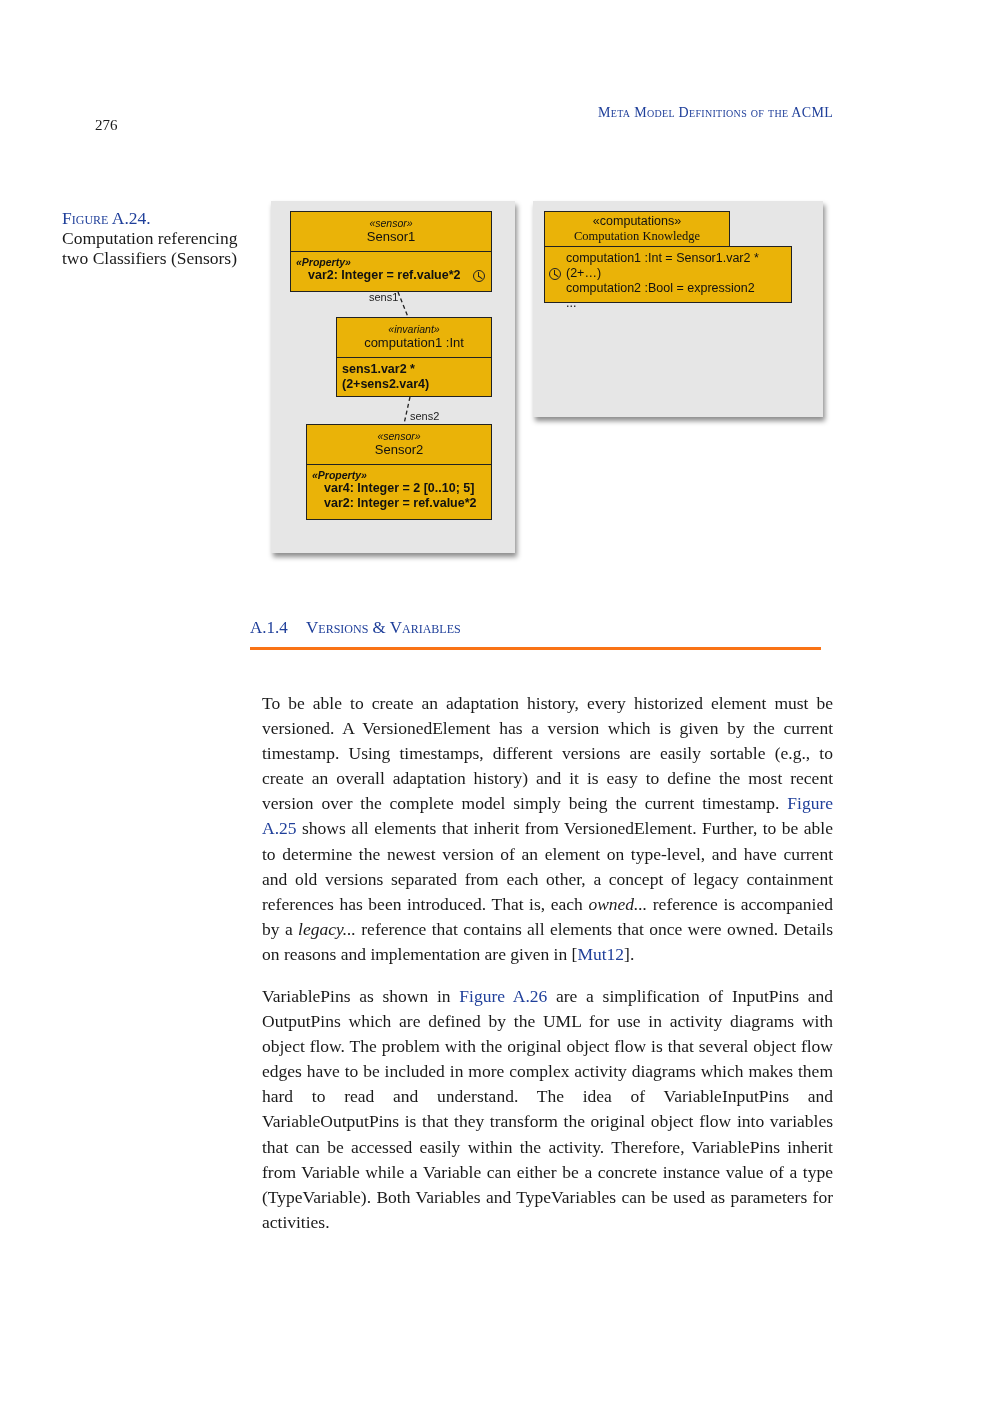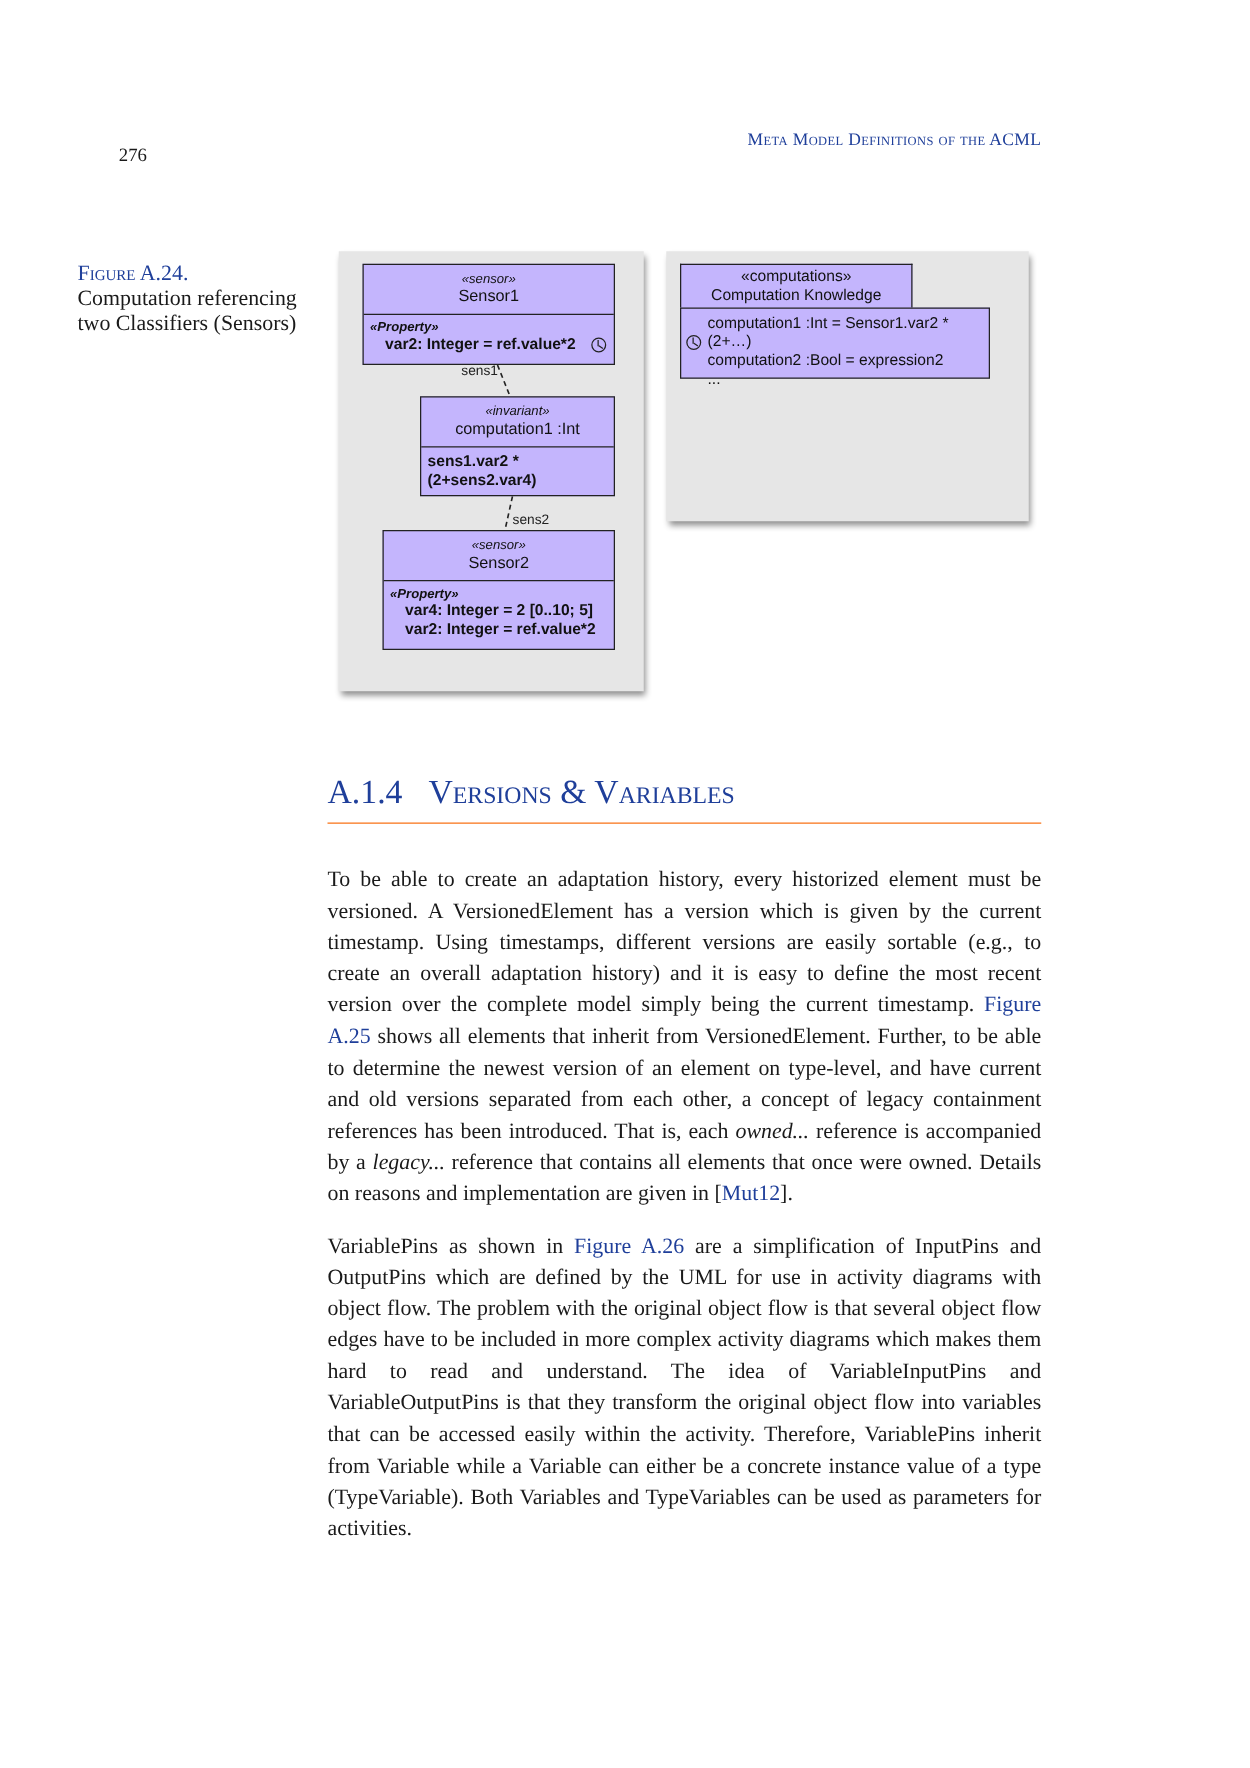--- a/index.html
+++ b/index.html
@@ -10,38 +10,38 @@
   .running-header { position: absolute; right: 167px; top: 105px; font-size: 14px; color: #1f3f9a;
                     font-variant: small-caps; letter-spacing: 0.3px; }
   .caption { position: absolute; left: 62px; top: 208px; width: 190px; font-size: 17.5px; line-height: 20px; }
   .caption .fig-label { color: #1f3f9a; font-variant: small-caps; display: block; }
   .caption .fig-text { display: block; }
 
   .panel { position: absolute; background: #e6e6e6; box-shadow: 2px 4px 5px rgba(0,0,0,0.45); }
   .panel-left { left: 271px; top: 201px; width: 244px; height: 352px; }
   .panel-right { left: 533px; top: 201px; width: 290px; height: 216px; }
 
-  .uml { position: absolute; background: #c4b5fd; border: 1px solid #222;
+  .uml { position: absolute; background: #eab308; border: 1px solid #222;
          font-family: "Liberation Sans", "DejaVu Sans", sans-serif; font-size: 12.5px; color: #111; box-sizing: border-box; }
   .uml .head { border-bottom: 1px solid #222; text-align: center; padding-top: 5px; box-sizing: border-box; }
   .uml .stereo { font-style: italic; font-size: 10.5px; display: block; line-height: 12px; }
   .uml .name { display: block; line-height: 16px; font-size: 13px; }
   .uml .body { padding: 4px 5px; line-height: 15px; position: relative; font-weight: bold; }
   .uml .prop-stereo { font-style: italic; font-size: 10.5px; display: block; line-height: 12px; }
   .indent { padding-left: 12px; display: block; }
 
   .clock { position: absolute; width: 12px; height: 12px; border: 1.3px solid #222; border-radius: 50%; box-sizing: border-box; }
   .clock::before { content: ""; position: absolute; left: 4.3px; top: 1px; width: 1.2px; height: 4.5px; background: #222; }
   .clock::after { content: ""; position: absolute; left: 4.5px; top: 4.8px; width: 4px; height: 1.2px; background: #222; transform: rotate(35deg); transform-origin: left center; }
 
   .edge-label { position: absolute; font-family: "Liberation Sans", "DejaVu Sans", sans-serif; font-size: 11px; color: #222; }
   svg.connectors { position: absolute; left: 0; top: 0; }
 
-  .section-heading { position: absolute; left: 262px; top: 618px; width: 571px; font-size: 27px; color: #1f3f9a;
-                     border-bottom: 1px solid #f97316; padding-bottom: 9px; }
+  .section-heading { position: absolute; left: 250px; top: 618px; width: 571px; font-size: 17px; color: #1f3f9a;
+                     border-bottom: 3px solid #f97316; padding-bottom: 9px; }
   .section-heading .num { margin-right: 14px; }
   .section-heading .title { font-variant: small-caps; }
 
   .para { position: absolute; left: 262px; width: 571px; font-size: 17.5px; line-height: 25.1px; text-align: justify; hyphens: manual; }
   .para1 { top: 691px; }
   .para2 { top: 984px; }
 </style>
 </head>
 <body>
 
@@ -96,21 +96,21 @@
     <span class="prop-stereo">«Property»</span>
     <span class="indent">var4: Integer = 2 [0..10; 5]</span>
     <span class="indent">var2: Integer = ref.value*2</span>
   </div>
 </div>
 
 <div class="panel panel-right"></div>
 
 <div class="uml" style="left:544px; top:211px; width:186px; height:36px; border-bottom:none; text-align:center; padding-top:2px;">
   <span style="display:block; line-height:15px; font-size:12.5px;">«computations»</span>
-  <span style="display:block; line-height:15px; font-size:12.5px;">Computation Knowledge</span>
+  <span style="display:block; line-height:15px; font-size:12.5px;font-family:Liberation Serif, serif;">Computation Knowledge</span>
 </div>
 <div class="uml" style="left:544px; top:246px; width:248px; height:57px; padding:4px 0 0 21px; line-height:15px;">
   <span class="clock" style="left:4px; top:21px;"></span>
   <span style="display:block;">computation1 :Int = Sensor1.var2 * (2+…)</span>
   <span style="display:block;">computation2 :Bool = expression2</span>
   <span style="display:block;">...</span>
 </div>
 
 <div class="section-heading">
   <span class="num">A.1.4</span>

